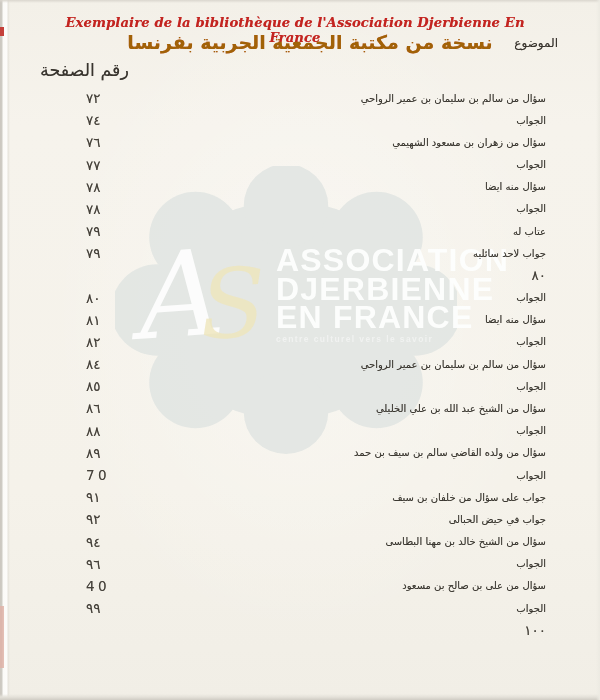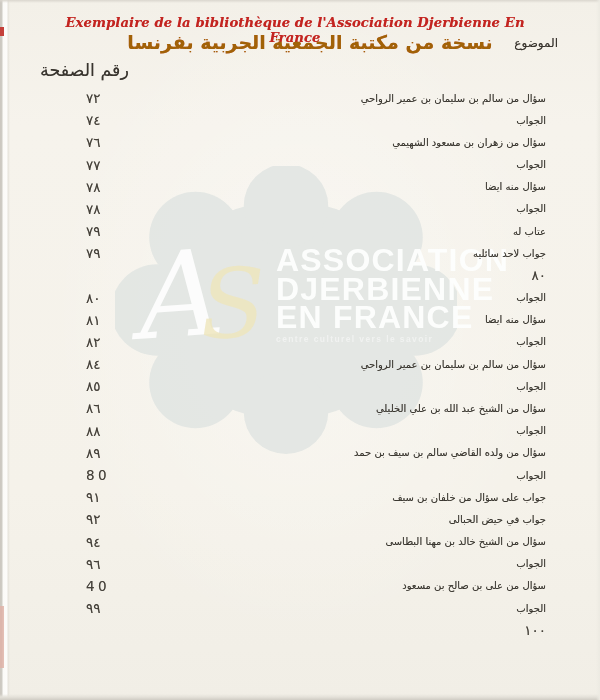--- a/index.html
+++ b/index.html
@@ -191,21 +191,21 @@
     <div class="toc-row">
       <span class="toc-title">الجواب</span>
       <span class="toc-page">٨٨</span>
     </div>
     <div class="toc-row">
       <span class="toc-title">سؤال من ولده القاضي سالم بن سيف بن حمد</span>
       <span class="toc-page">٨٩</span>
     </div>
     <div class="toc-row">
       <span class="toc-title">الجواب</span>
-      <span class="toc-page">80</span>
+      <span class="toc-page">70</span>
     </div>
     <div class="toc-row">
       <span class="toc-title">جواب على سؤال من خلفان بن سيف</span>
       <span class="toc-page">٩١</span>
     </div>
     <div class="toc-row">
       <span class="toc-title">جواب في حيض الحبالى</span>
       <span class="toc-page">٩٢</span>
     </div>
     <div class="toc-row">

